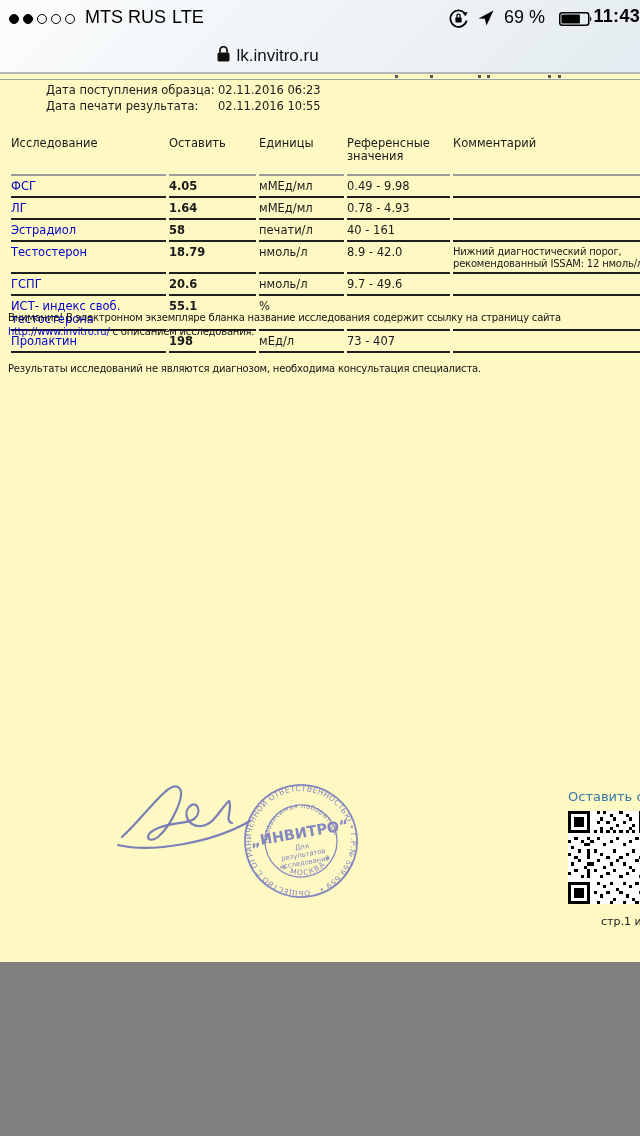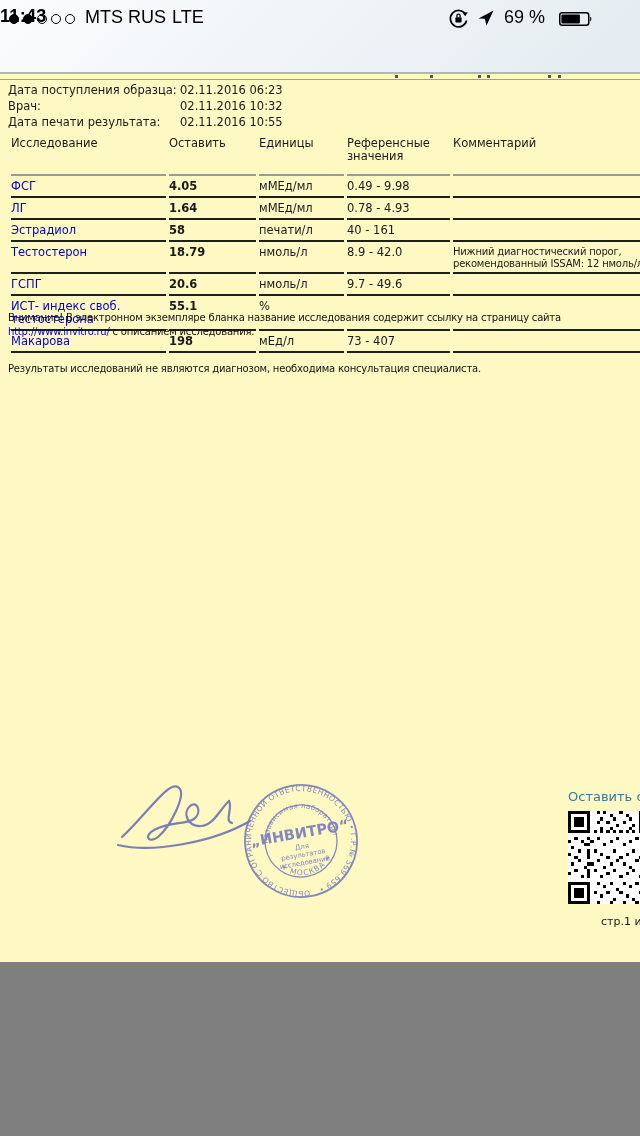--- a/index.html
+++ b/index.html
@@ -15,35 +15,35 @@
     background:linear-gradient(135deg,#fbfcfd 0%, #eef3f6 55%, #e4ecf1 100%);
     border-bottom:2px solid #b4b8bb;
     font-family:"Liberation Sans", sans-serif; color:#000;
   }
   .status-row { position:absolute; top:6px; left:0; width:640px; height:26px; }
   .sig-dots { position:absolute; left:9px; top:8px; display:flex; gap:4px; }
   .sig-dots i { width:10px; height:10px; border-radius:50%; border:1.5px solid #000; display:block; }
   .sig-dots i.on { background:#000; }
   .carrier { position:absolute; left:85px; top:1px; font-size:18px; }
   .network { position:absolute; left:172px; top:1px; font-size:18px; }
-  .clock { position:absolute; left:0; width:640px; text-align:left; top:0px; font-size:18px; font-weight:700; letter-spacing:.3px; }
+  .clock { position:absolute; left:0; width:640px; text-align:right; top:0px; font-size:18px; font-weight:700; letter-spacing:.3px; }
   .rot-lock { position:absolute; left:448px; top:2px; }
   .nav-arrow { position:absolute; left:477px; top:3px; }
   .batt-pct { position:absolute; left:504px; top:1px; font-size:18px; }
   .battery { position:absolute; left:559px; top:6px; width:34px; height:14px; }
   .urlbar-row { position:absolute; top:40px; left:0; width:640px; height:32px; }
   .urlpill {
     position:relative; left:-52px; height:32px; display:flex; align-items:center; justify-content:center; gap:6px;
     font-size:17px; color:#111;
   }
   
   .cutline { position:absolute; top:79px; left:0; width:640px; height:1px; background:#9aa0a3; }
   .cutline i { position:absolute; top:-4px; width:3px; height:3px; background:#555; }
   .meta { position:absolute; top:82px; left:8px; font-size:11.5px; line-height:16px; }
-  .meta .lbl { display:inline-block; width:172px; }
+  .meta .lbl { display:inline-block; width:172px;margin-left:38px; }
   table.results {
     position:absolute; top:136px; left:8px; width:688px;
     border-collapse:separate; border-spacing:3px 0;
     font-size:11.5px; line-height:13px; table-layout:fixed;
   }
   table.results th {
     font-weight:400; text-align:left; vertical-align:top;
     padding:1px 0 11px 0; border-bottom:2px solid #9b9b9b;
   }
   table.results td {
@@ -97,34 +97,44 @@
       </span>
       <span class="batt-pct">69 %</span>
       <span class="battery">
         <svg width="34" height="14" viewBox="0 0 34 14">
           <rect x="0.75" y="0.75" width="29" height="12.5" rx="2.5" fill="none" stroke="#000" stroke-width="1.5"></rect>
           <rect x="2.4" y="2.4" width="18.5" height="9.2" rx="1" fill="#000"></rect>
           <path d="M31.2 4.5 a3.2 3.2 0 0 1 0 5 Z" fill="#000"></path>
         </svg>
       </span>
     </div>
+    <div class="urlbar-row">
+      <div class="urlpill">
+        <span>
+          <svg width="13" height="16" viewBox="0 0 13 16">
+            <rect x="0.5" y="6.5" width="12" height="9" rx="1.5" fill="#111"></rect>
+            <path d="M3 6.5 V4.2 a3.5 3.5 0 0 1 7 0 V6.5" fill="none" stroke="#111" stroke-width="1.8"></path>
+          </svg>
+        </span>
+        <span>lk.invitro.ru</span>
+      </div>
+    </div>
   </div>
 
   <div class="cutline">
     <i style="left:395px"></i>
       <i style="left:430px"></i>
       <i style="left:478px"></i>
     <i style="left:487px"></i>
       <i style="left:548px"></i>
       <i style="left:558px"></i>
   </div>
 
   <div class="meta">
     <div><span class="lbl">Дата поступления образца:</span><span>02.11.2016 06:23</span></div>
-    <div><span class="lbl">Врач:</span><span>02.11.2016 10:32</span></div>
     <div><span class="lbl">Дата печати результата:</span><span>02.11.2016 10:55</span></div>
   </div>
 
   <table class="results">
     <tbody>
         <tr>
       <th class="c1">Исследование</th>
       <th class="c2">Оставить</th>
       <th class="c3">Единицы</th>
       <th class="c4">Референсные значения</th>
@@ -166,21 +176,21 @@
       <td class="cmt"></td>
     </tr>
     <tr>
       <td class="name"><span class="tname">ИСТ- индекс своб. тестостерона</span></td>
       <td class="res">55.1</td>
       <td>%</td>
       <td></td>
       <td class="cmt"></td>
     </tr>
     <tr>
-      <td class="name"><span class="tname">Макарова</span></td>
+      <td class="name"><span class="tname">Пролактин</span></td>
       <td class="res">198</td>
       <td>мЕд/л</td>
       <td>73 - 407</td>
       <td class="cmt"></td>
     </tr>
   </tbody>
     </table>
 
   <div class="notice n1"><span>Внимание! В электронном экземпляре бланка название исследования содержит ссылку на страницу сайта </span><a>http://www.invitro.ru/</a><span> с описанием исследования.</span></div>
   <div class="notice n2">Результаты исследований не являются диагнозом, необходима консультация специалиста.</div>

